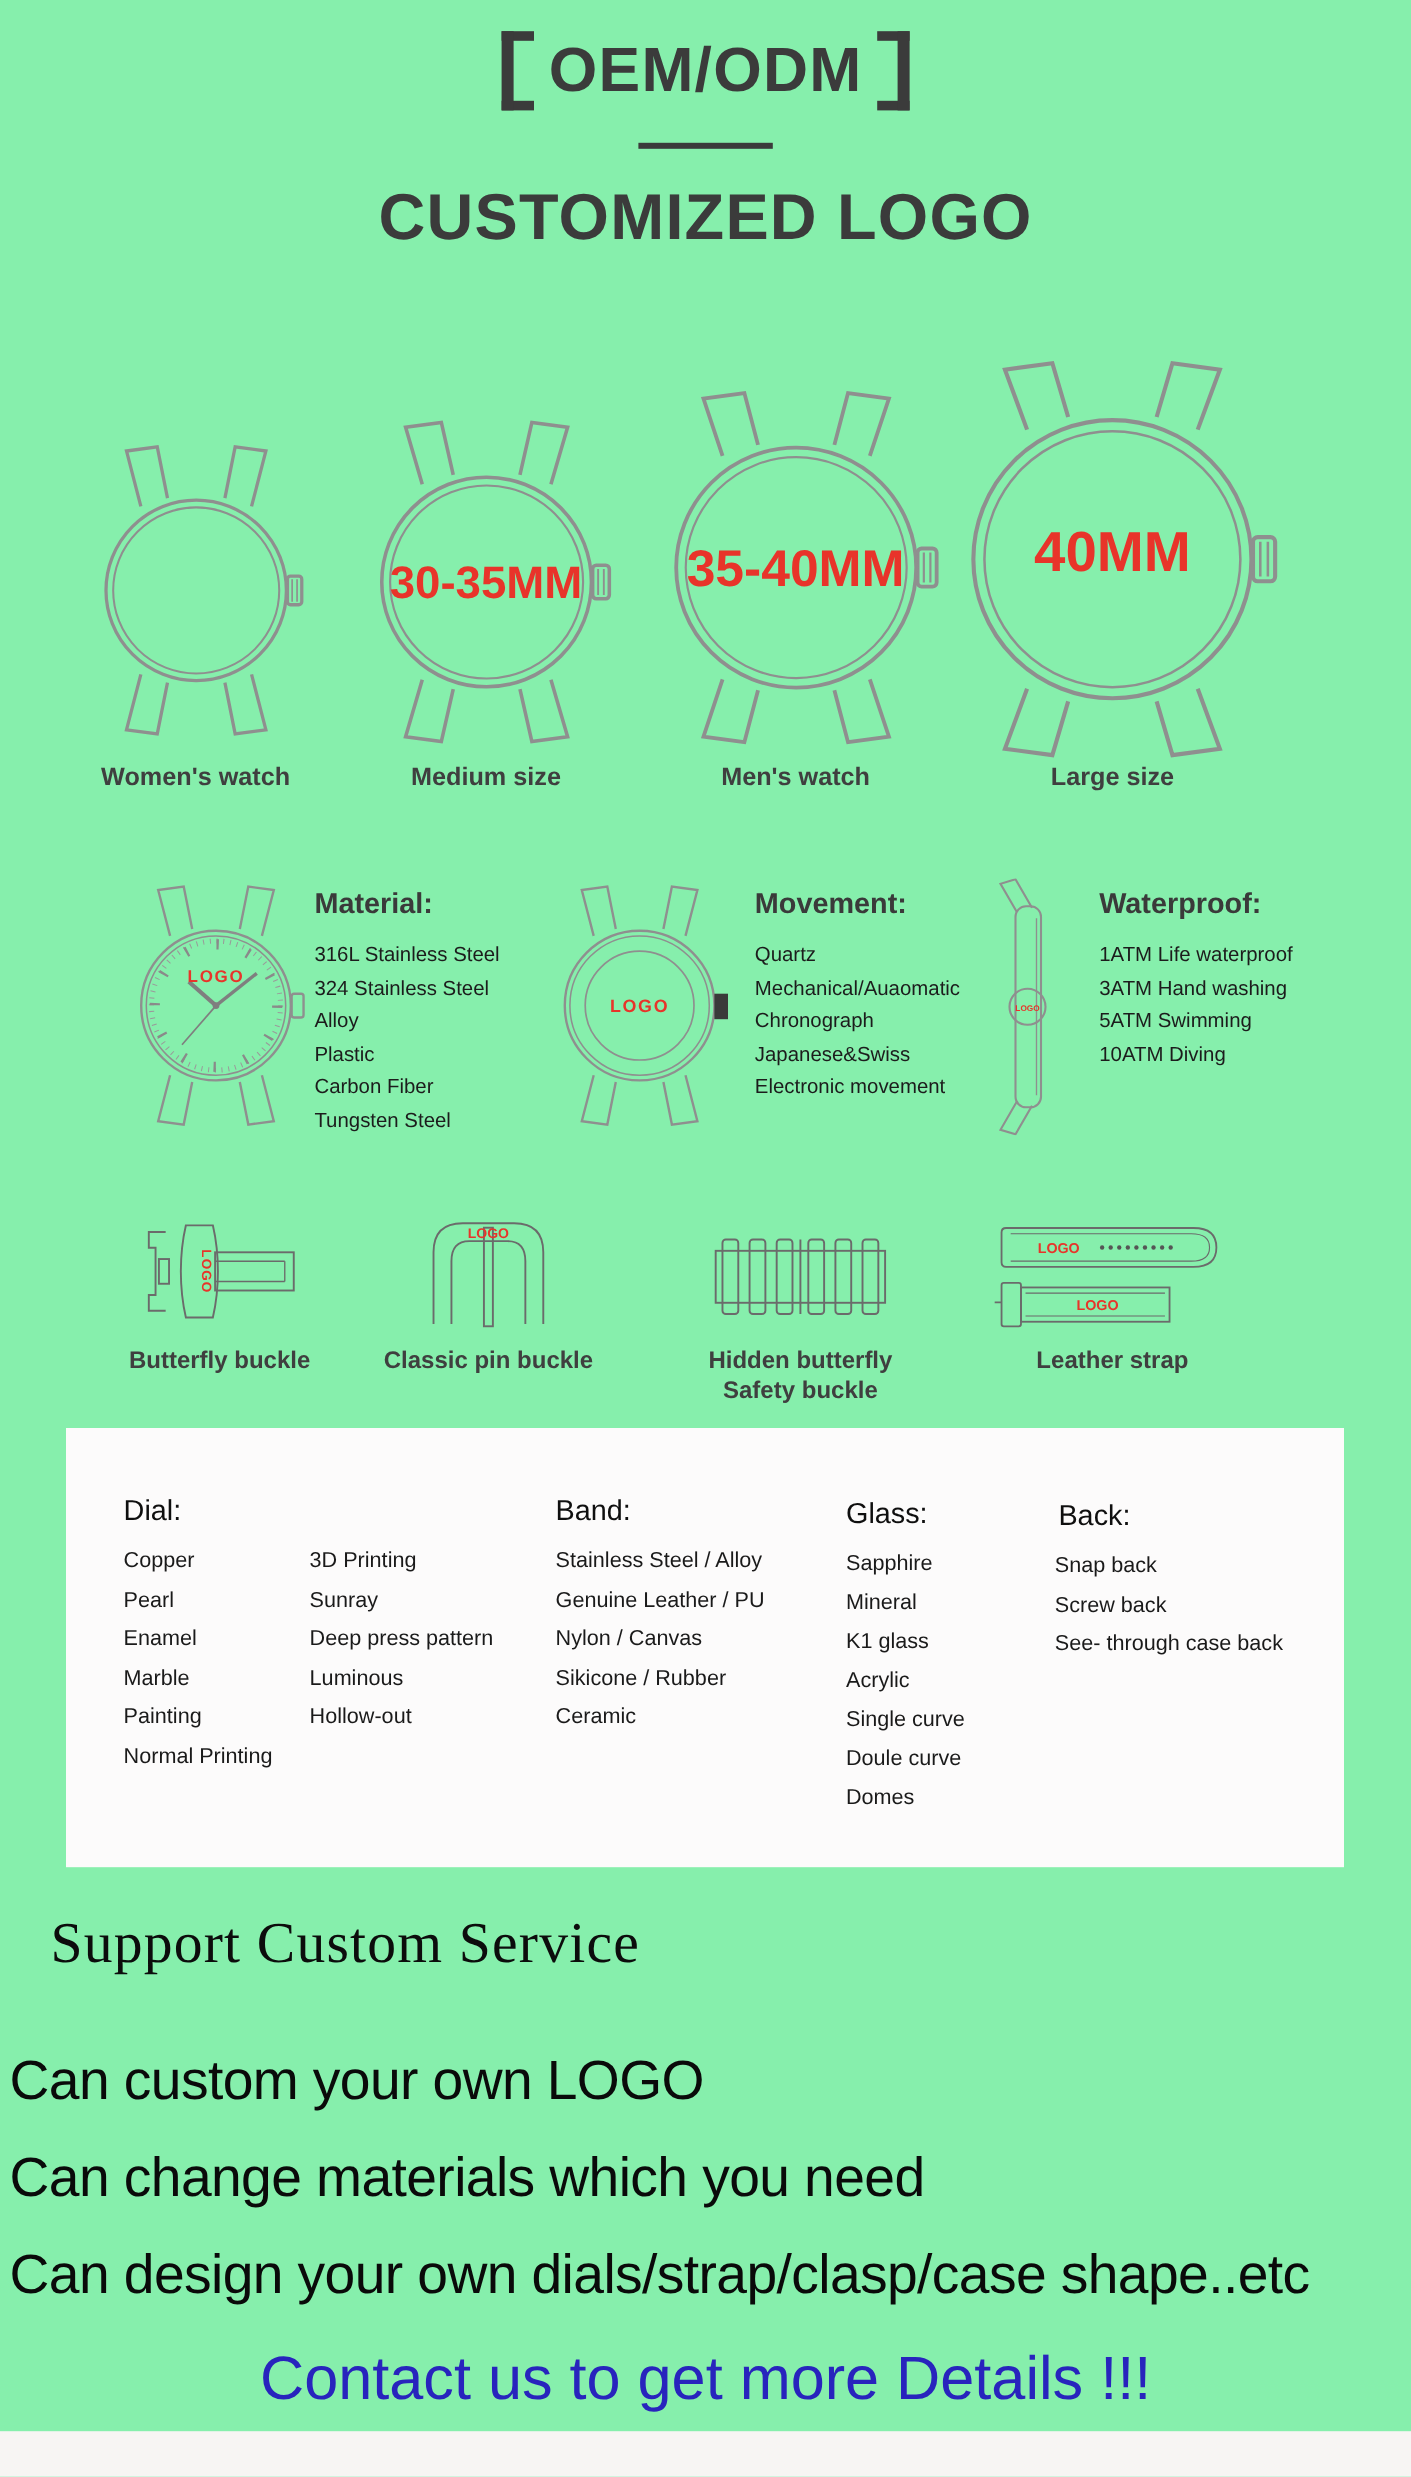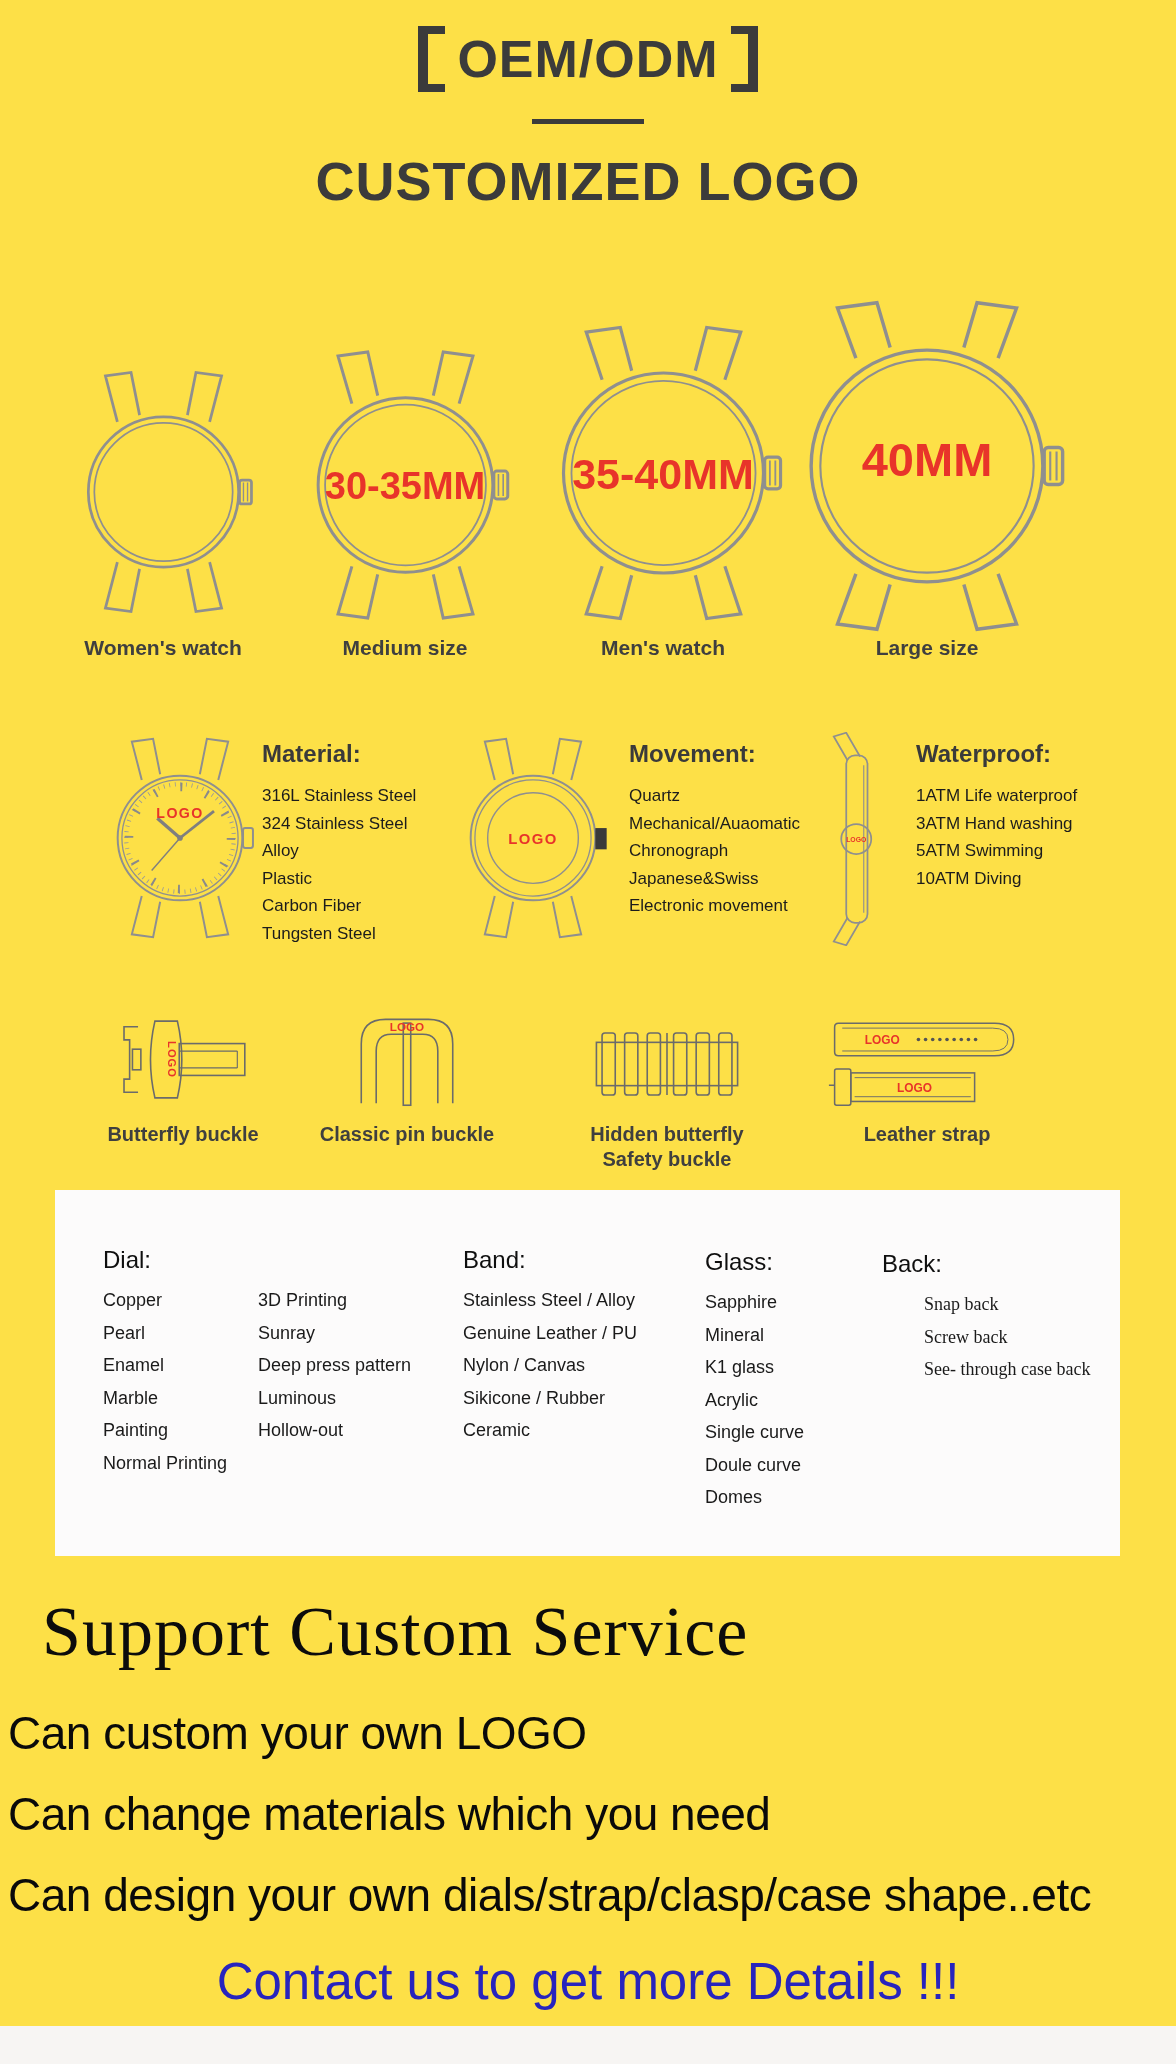--- a/index.html
+++ b/index.html
@@ -1,16 +1,16 @@
 <!DOCTYPE html>
 <html><head>
 <meta charset="utf-8">
 <style>
   html,body{margin:0;padding:0;background:#fff;}
-  #page{position:relative;width:1176px;height:2064px;background:#fde047;
+  #page{position:relative;width:1176px;height:2064px;background:#86efac;
         font-family:"Liberation Sans",sans-serif;overflow:hidden;}
   .abs{position:absolute;}
 
   
   .hdr{left:0;top:26px;width:100%;text-align:center;white-space:nowrap;}
   .hdr-core{display:inline-block;font-size:52px;font-weight:800;color:#3b3b3b;
             letter-spacing:1px;vertical-align:middle;}
   .lbracket,.rbracket{display:inline-block;width:17px;height:50px;vertical-align:middle;}
   .lbracket{border-left:10px solid #3b3b3b;border-top:8px solid #3b3b3b;
             border-bottom:8px solid #3b3b3b;margin-right:12px;}
@@ -31,21 +31,21 @@
 
   
   .bcap{width:260px;text-align:center;font-size:20px;font-weight:700;color:#3f3f3f;line-height:25px;}
 
   
   .opt-panel{left:55px;top:1190px;width:1065px;height:366px;background:#fcfbfb;}
   .opt-title{font-size:24px;color:#0f0f0f;}
   .opt-item{font-size:18px;color:#1a1a1a;line-height:32.5px;}
 
   
-  .serif-head{left:42px;top:1592px;font-family:"Liberation Serif",serif;font-size:70px;
+  .serif-head{left:42px;top:1592px;font-family:"Liberation Serif",serif;font-size:48px;
               color:#0c0c0c;letter-spacing:1px;white-space:nowrap;}
   .can-line{left:8px;font-size:46px;color:#0a0a0a;letter-spacing:-0.5px;white-space:nowrap;}
   .contact{left:0;top:1952px;width:100%;text-align:center;font-size:51px;color:#2824bd;white-space:nowrap;}
   .bottom-strip{left:0;top:2026px;width:1176px;height:38px;background:#f7f5f3;}
 
   text.logo{fill:#e8342a;font-family:"Liberation Sans",sans-serif;font-weight:bold;}
 </style>
 </head>
 <body>
 
@@ -284,21 +284,21 @@
     <div class="opt-item">Sapphire</div>
     <div class="opt-item">Mineral</div>
     <div class="opt-item">K1 glass</div>
     <div class="opt-item">Acrylic</div>
     <div class="opt-item">Single curve</div>
     <div class="opt-item">Doule curve</div>
     <div class="opt-item">Domes</div>
   </div>
 
   <div class="abs opt-title" style="left:882px;top:1250px;">Back:</div>
-  <div class="abs" style="left:924px;top:1288px;font-family:Liberation Serif, serif;">
+  <div class="abs" style="left:879px;top:1288px;">
     <div class="opt-item">Snap back</div>
     <div class="opt-item">Screw back</div>
     <div class="opt-item">See- through case back</div>
   </div>
 
   <div class="abs serif-head">Support Custom Service</div>
   <div class="abs can-line" style="top:1706px;">Can custom your own LOGO</div>
   <div class="abs can-line" style="top:1787px;">Can change materials which you need</div>
   <div class="abs can-line" style="top:1868px;">Can design your own dials/strap/clasp/case shape..etc</div>
   <div class="abs contact">Contact us to get more Details !!!</div>

